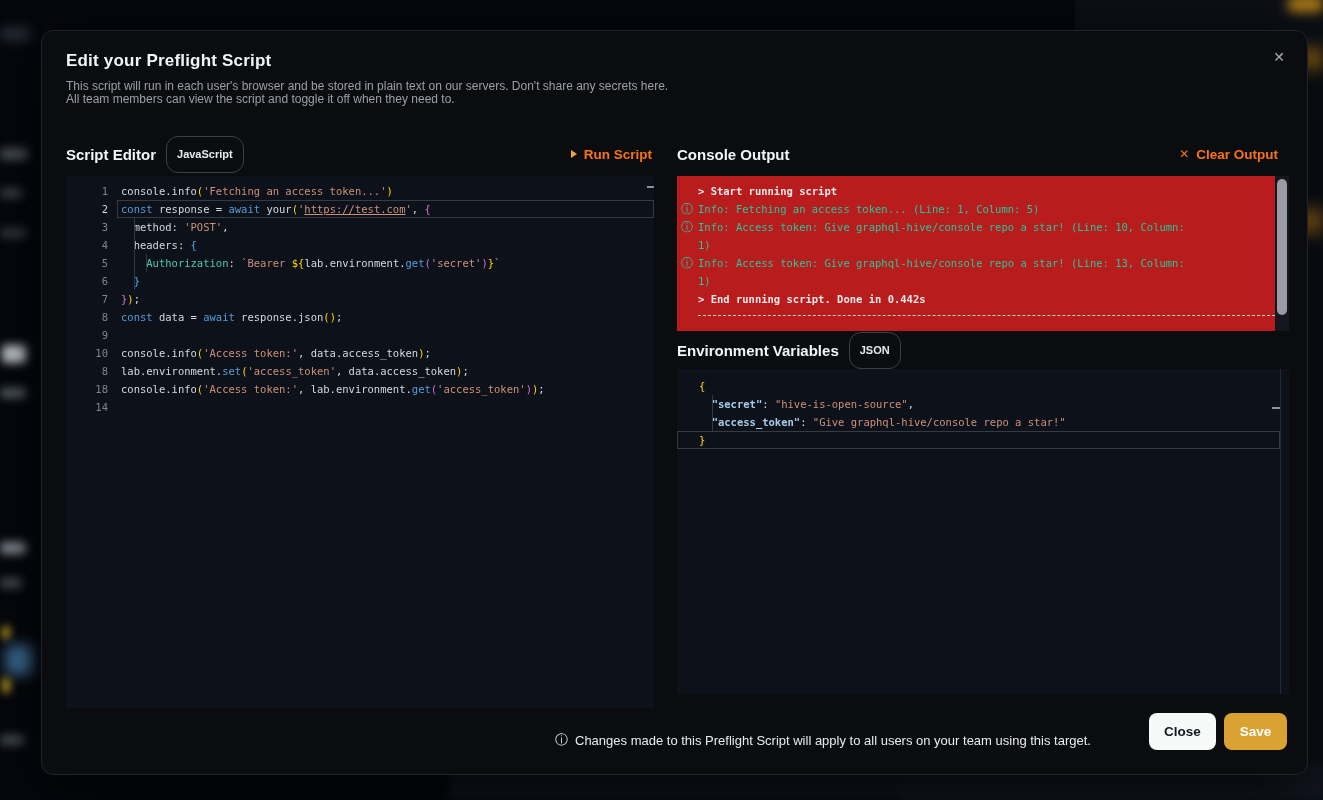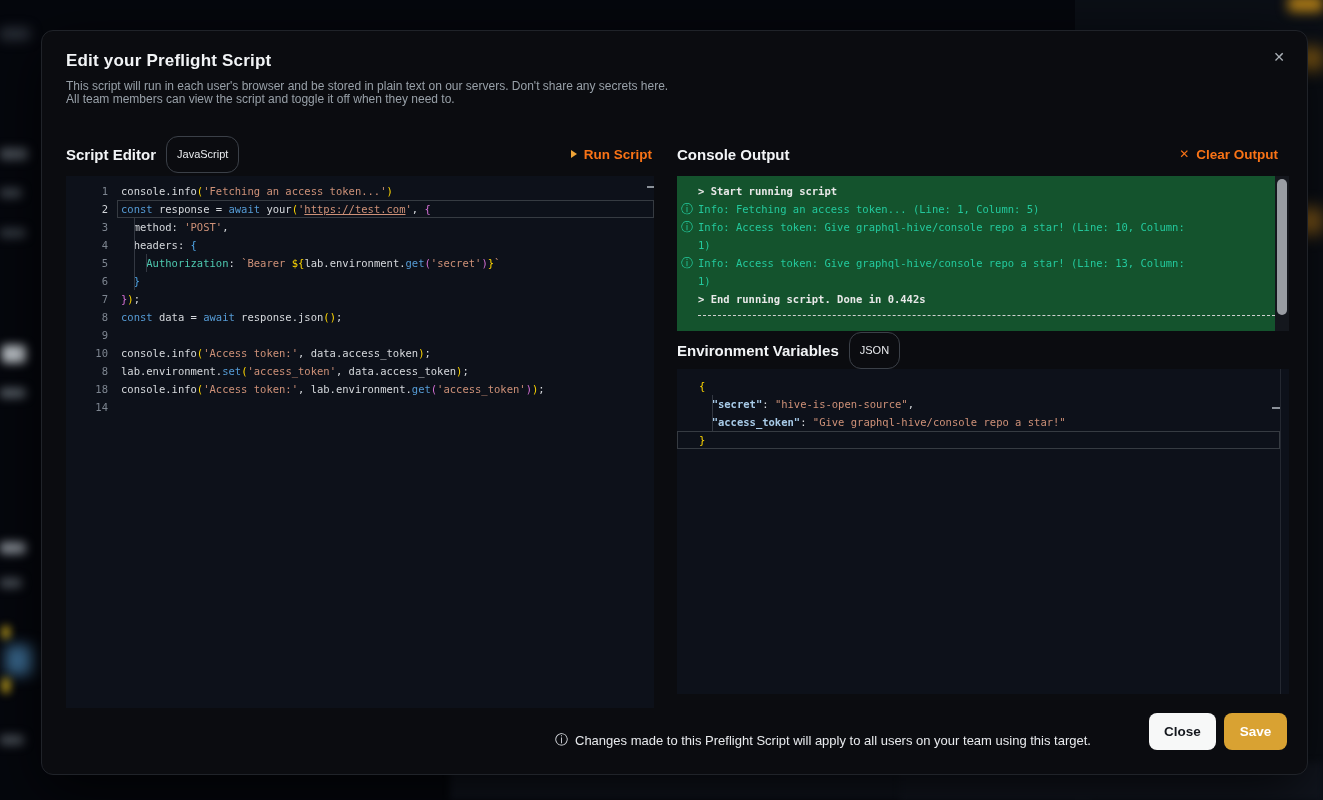--- a/index.html
+++ b/index.html
@@ -20,41 +20,41 @@
            box-shadow:0 16px 60px rgba(0,0,0,.75);margin-left:13px; }
   .m-title { position:absolute; left:24px; top:20px; font-size:17px; font-weight:700; color:#f2f4f6; letter-spacing:.2px; }
   .m-desc  { position:absolute; left:24px; font-size:12px; color:#98a0a8; }
   .m-desc1 { top:48px; } .m-desc2 { top:61px; }
   .x-close { position:absolute; right:16px; top:14px; width:24px; height:24px; display:flex;
              align-items:center; justify-content:center; color:#aab0b6; font-size:14px; cursor:pointer; }
 
   .sec-head { position:absolute; display:flex; align-items:center; gap:10px; height:24px; }
   .sec-title { font-size:15px; font-weight:700; color:#f2f4f6; }
   .pill { display:inline-flex; align-items:center; height:37px; padding:0 10px; border:1px solid #3b4048;
-          border-radius:12px; font-size:11px; font-weight:400; color:#e8eaed; }
+          border-radius:12px; font-size:11px; font-weight:700; color:#e8eaed; }
   .link-btn { position:absolute; display:flex; align-items:center; gap:7px; color:#f97316;
               font-size:13.5px; font-weight:600; cursor:pointer; }
   .play-tri { width:0; height:0; border-left:6px solid #f0a437; border-top:4px solid transparent;
               border-bottom:4px solid transparent; }
   .x-small { font-size:12px; font-weight:400; line-height:1; }
 
   .head-left  { left:24px;  top:111px; width:588px; }
   .head-con   { left:635px; top:111px; width:612px; }
   .head-env   { left:635px; top:307px; width:612px;text-align:center; }
   .run-pos    { right:2px; top:0; height:24px; }
   .clear-pos  { right:11px; top:0; height:24px; }
 
   
   .editor { position:absolute; background:#0d111a; overflow:hidden;
             font-family:"DejaVu Sans Mono", monospace; font-size:10.5px; line-height:18px; }
   .ed-script { left:24px;  top:145px; width:588px; height:532px; padding-top:6px; --code-left:55px; }
   .ed-env    { left:635px; top:338px; width:612px; height:325px; padding-top:8px; --code-left:22px; }
   .ed-con    { left:635px; top:145px; width:612px; height:155px; padding-top:6px;
                font-family:"DejaVu Sans Mono", monospace; font-size:10.5px; line-height:18px;
-               position:absolute; background:#14532d; overflow:hidden; }
+               position:absolute; background:#b91c1c; overflow:hidden; }
 
   .cl { position:relative; padding-left:var(--code-left); white-space:pre; height:18px; }
   .ln { position:absolute; left:0; top:0; width:42px; text-align:right; color:#7d8590; }
   .ln-a { color:#d0d4d8; }
   .guide { position:absolute; top:0; bottom:0; width:1px; background:#333842; }
   .code-js  .cl.active::after { content:""; position:absolute; left:51px; right:0; top:0; bottom:0;
                                 border:1px solid #363b42; pointer-events:none; }
   .code-json .cl.active::after { content:""; position:absolute; left:0; right:9px; top:0; bottom:0;
                                  border:1px solid #363b42; pointer-events:none; }
 

